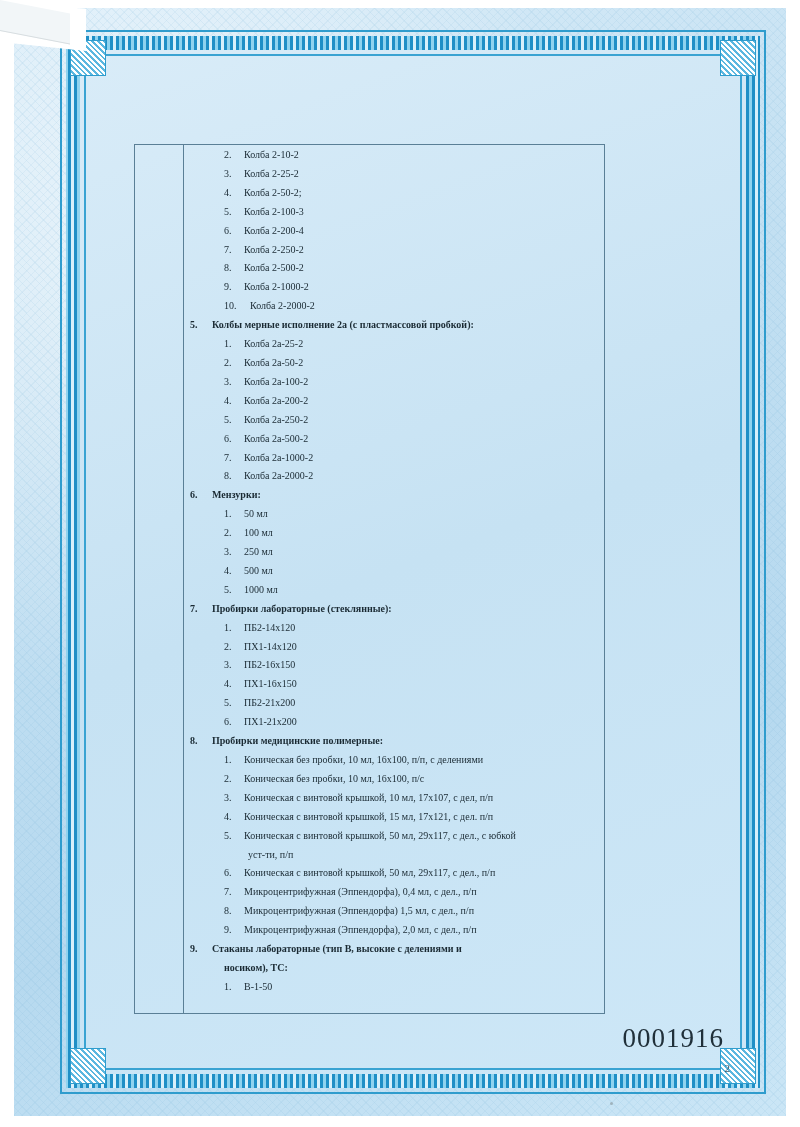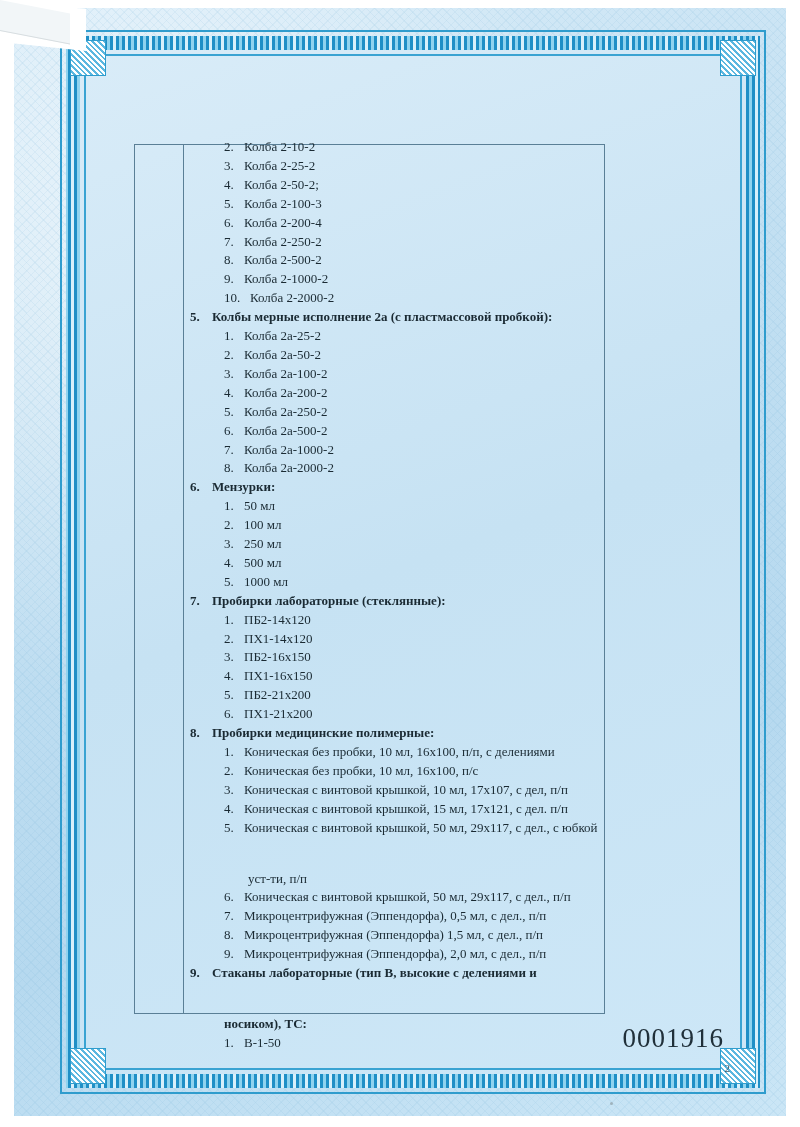--- a/index.html
+++ b/index.html
@@ -135,24 +135,24 @@
     right: 0;
     top: 0;
     bottom: 0;
     width: 1px;
     background: #5a7f96;
   }
 
   .text-block {
     position: absolute;
     left: 176px;
-    top: 130px;
+    top: 138px;
     width: 520px;
     color: #1a2a33;
-    font-size: 13px;
+    font-size: 10px;
     line-height: 18.9px;
   }
   .row {
     display: block;
     white-space: nowrap;
   }
   .lvl1 {
     padding-left: 0px;
     font-weight: bold;
   }
@@ -165,21 +165,20 @@
   }
   .lvl2 .num {
     display: inline-block;
     width: 20px;
   }
   .lvl2.wide .num {
     width: 26px;
   }
   .cont {
     padding-left: 58px;
-    margin-top: 32px;
   }
 
   .serial {
     position: absolute;
     right: 62px;
     bottom: 62px;
     font-family: Liberation Serif, serif;
     font-size: 27px;
     letter-spacing: 1px;
     color: #20303a;
@@ -257,21 +256,21 @@
         <div class="row lvl2"><span class="num">5.</span><span>ПБ2-21х200</span></div>
         <div class="row lvl2"><span class="num">6.</span><span>ПХ1-21х200</span></div>
         <div class="row lvl1"><span class="num">8.</span><span>Пробирки медицинские полимерные:</span></div>
         <div class="row lvl2"><span class="num">1.</span><span>Коническая без пробки, 10 мл, 16х100, п/п, с делениями</span></div>
         <div class="row lvl2"><span class="num">2.</span><span>Коническая без пробки, 10 мл, 16х100, п/с</span></div>
         <div class="row lvl2"><span class="num">3.</span><span>Коническая с винтовой крышкой, 10 мл, 17х107, с дел, п/п</span></div>
         <div class="row lvl2"><span class="num">4.</span><span>Коническая с винтовой крышкой, 15 мл, 17х121, с дел. п/п</span></div>
         <div class="row lvl2"><span class="num">5.</span><span>Коническая с винтовой крышкой, 50 мл, 29х117, с дел., с юбкой</span></div>
         <div class="row cont"><span>уст-ти, п/п</span></div>
         <div class="row lvl2"><span class="num">6.</span><span>Коническая с винтовой крышкой, 50 мл, 29х117, с дел., п/п</span></div>
-        <div class="row lvl2"><span class="num">7.</span><span>Микроцентрифужная (Эппендорфа), 0,5 мл, с дел., п/п</span></div>
+        <div class="row lvl2"><span class="num">7.</span><span>Микроцентрифужная (Эппендорфа), 0,4 мл, с дел., п/п</span></div>
         <div class="row lvl2"><span class="num">8.</span><span>Микроцентрифужная (Эппендорфа) 1,5 мл, с дел., п/п</span></div>
         <div class="row lvl2"><span class="num">9.</span><span>Микроцентрифужная (Эппендорфа), 2,0 мл, с дел., п/п</span></div>
         <div class="row lvl1"><span class="num">9.</span><span>Стаканы лабораторные (тип В, высокие с делениями и</span></div>
         <div class="row cont" style="font-weight: bold; padding-left: 34px;"><span>носиком), ТС:</span></div>
         <div class="row lvl2"><span class="num">1.</span><span>В-1-50</span></div>
       </div>
 
     <div class="serial">0001916</div>
     <div class="pagenum">2</div>
   </div>

